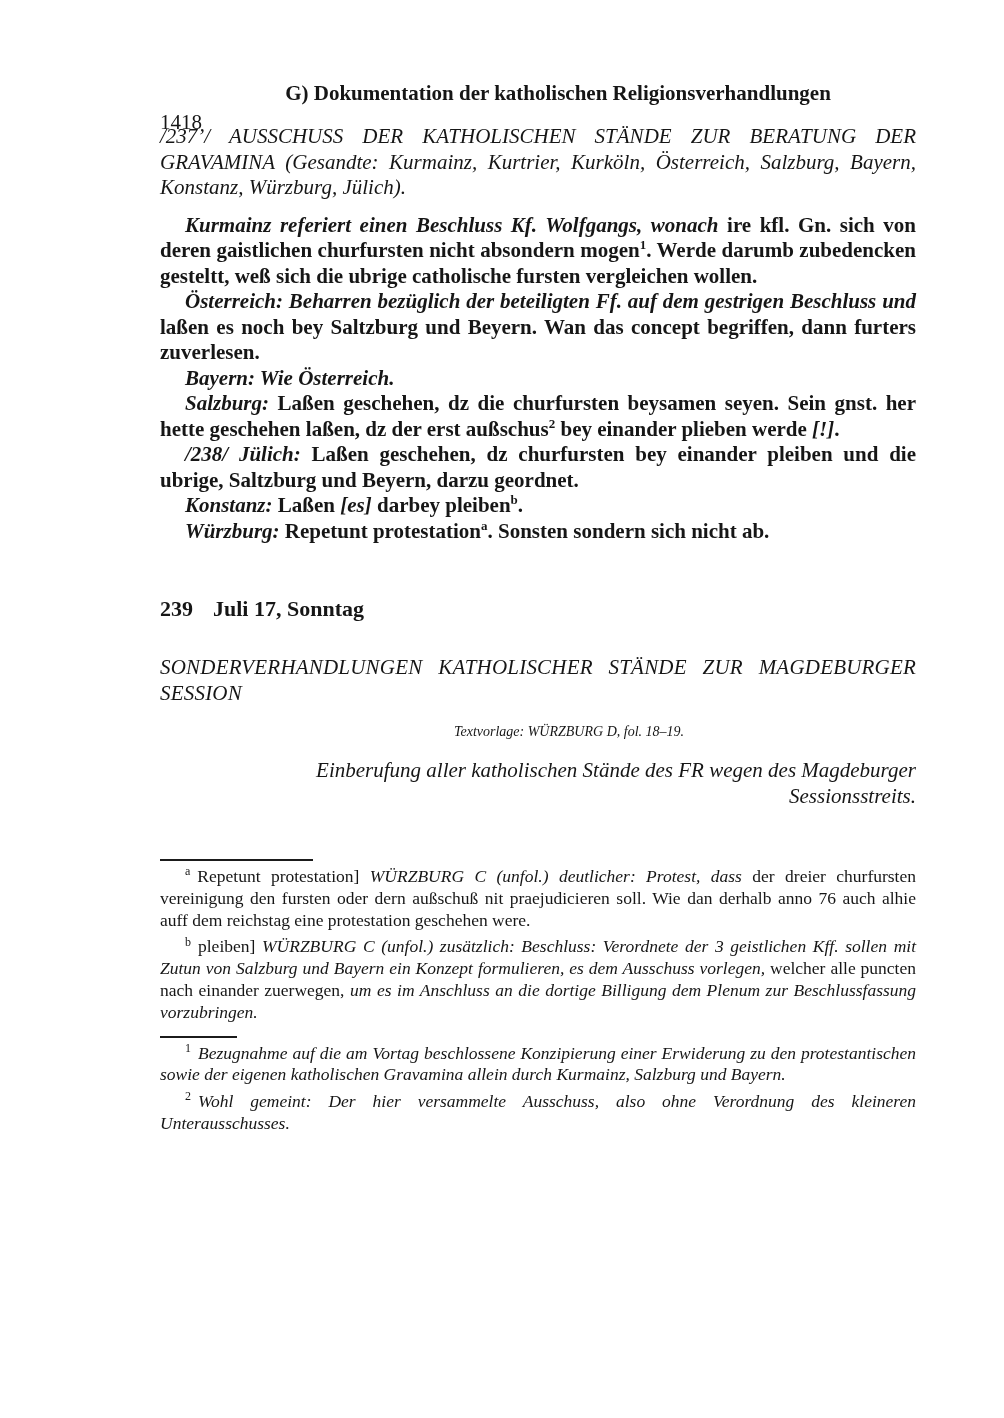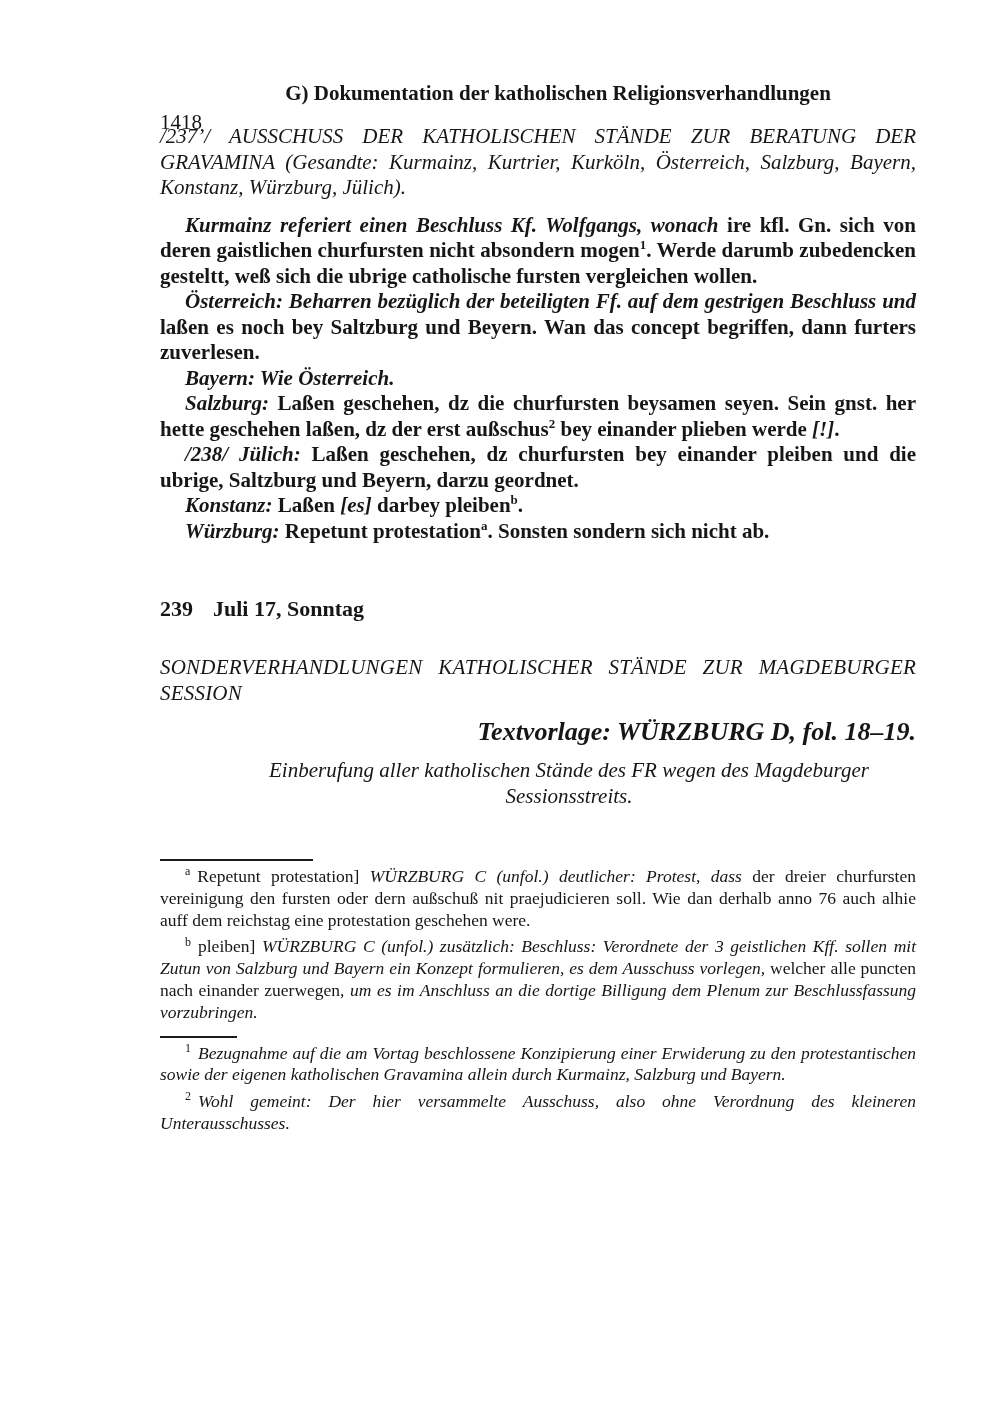--- a/index.html
+++ b/index.html
@@ -61,33 +61,32 @@
     font-style: italic;
     font-size: 21px;
     line-height: 26px;
     letter-spacing: 0.2px;
     text-indent: 0;
   }
   .textvorlage {
     margin-top: 13px;
     margin-left: 62px;
     font-style: italic;
-    font-size: 26px;
+    font-size: 14px;
     line-height: 26px;
-    text-align: right;
+    text-align: center;
     text-indent: 0;
-    font-weight: bold;
   }
   .regest {
     margin-top: 12px;
     margin-left: 62px;
     font-style: italic;
     font-size: 21px;
     line-height: 26px;
-    text-align: center;
+    text-align: right;
     text-indent: 0;
   }
   .fn-rule {
     border: 0;
     height: 2px;
     background: #1b1b1b;
     margin: 50px 0 5px 0;
     width: 153px;
   }
   .fn-rule.short {

